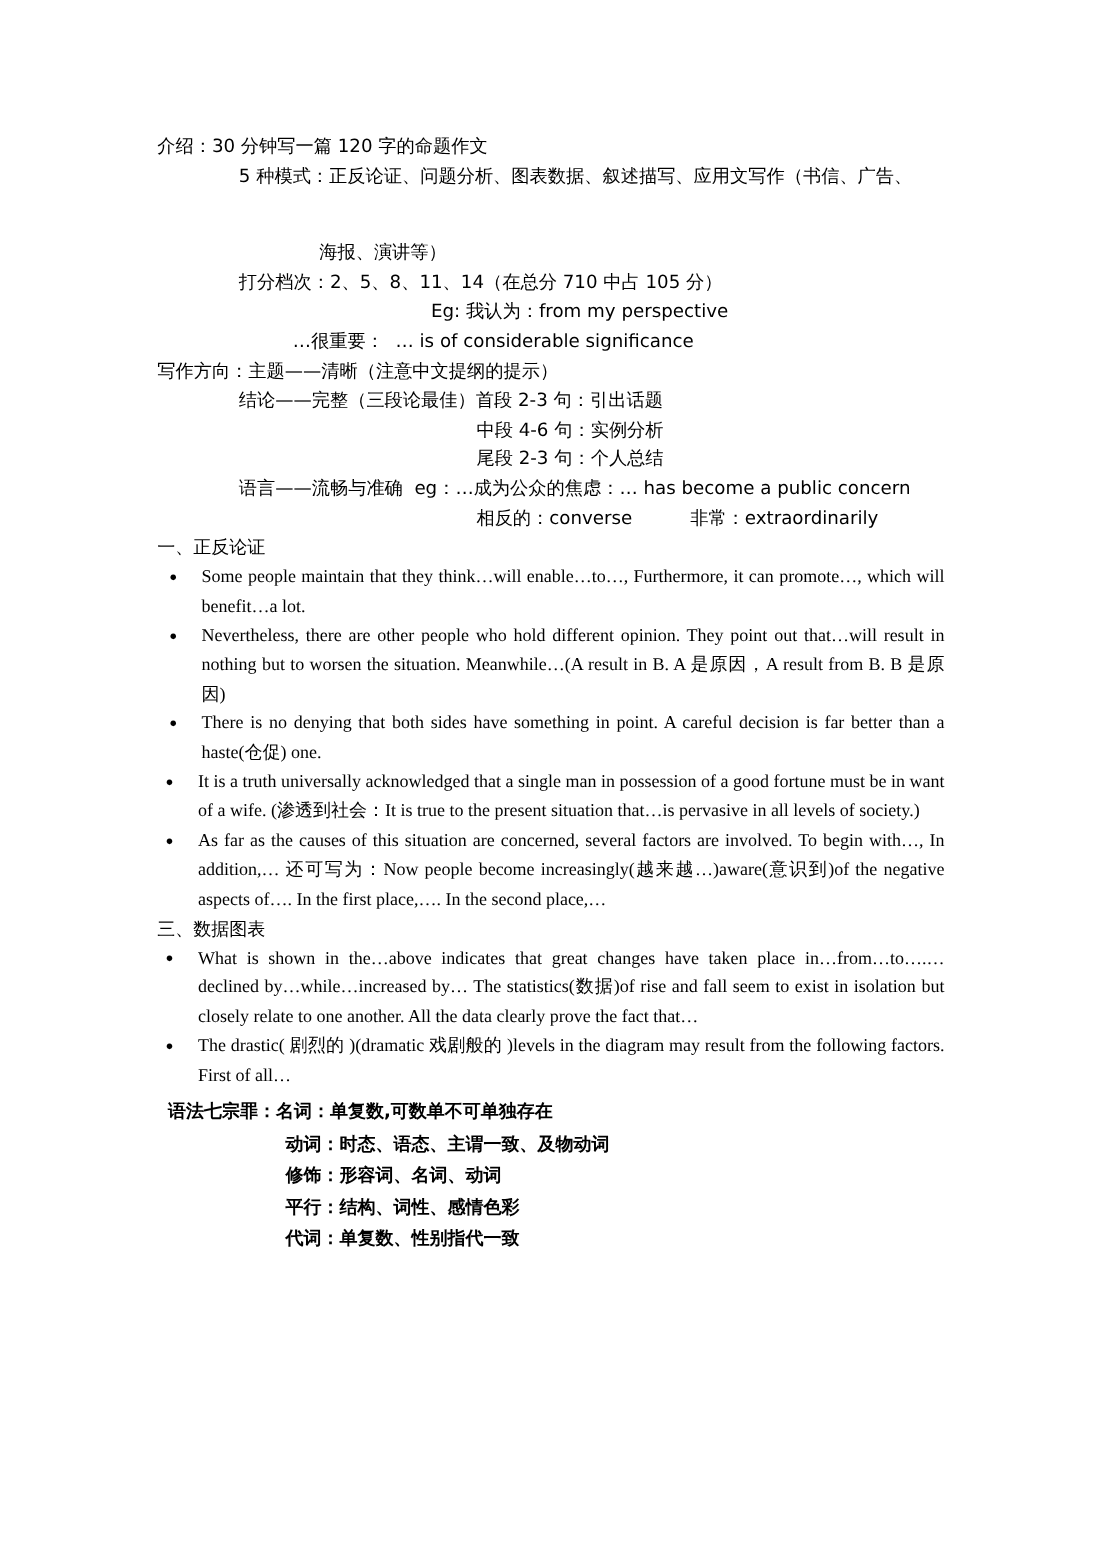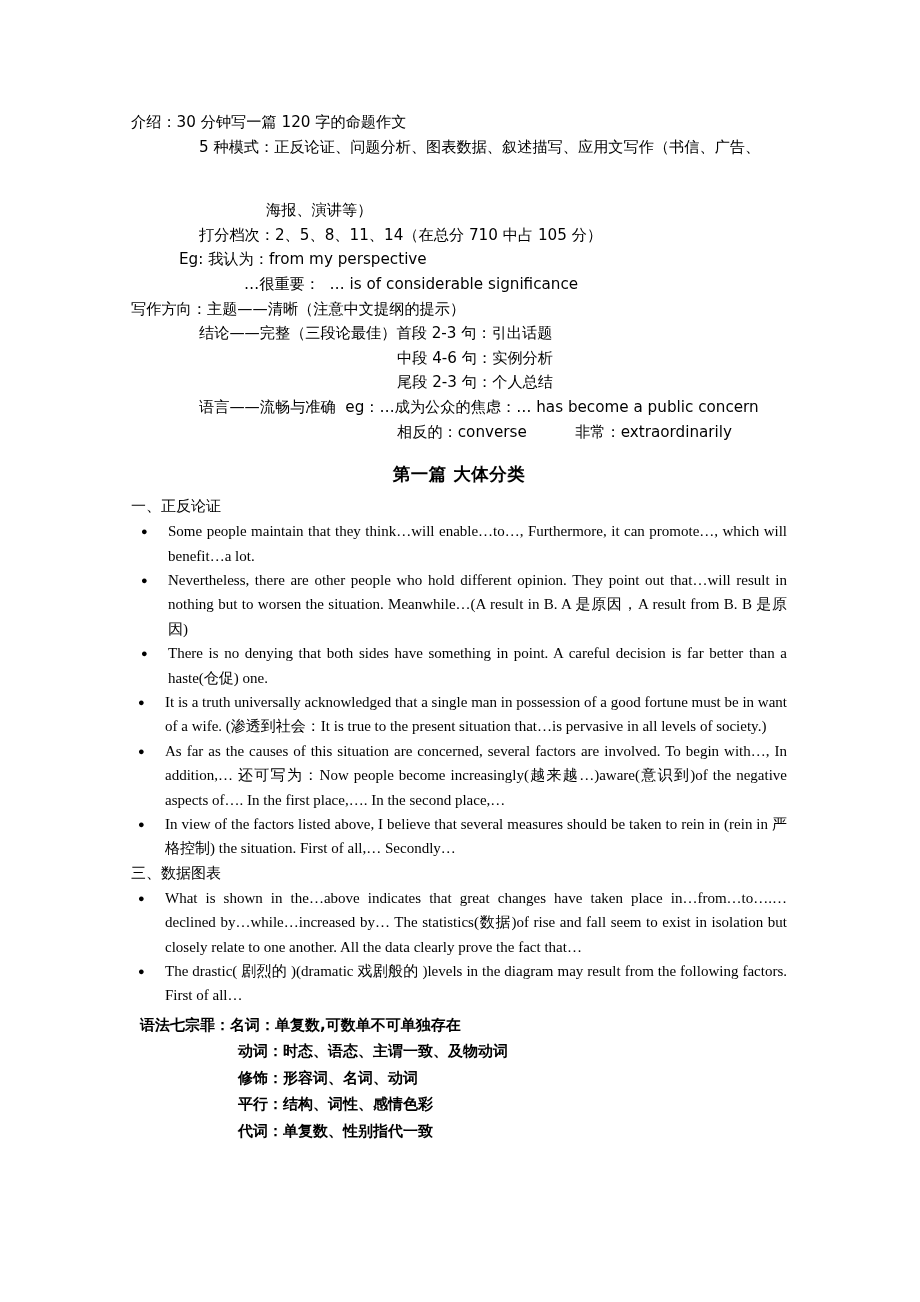--- a/index.html
+++ b/index.html
@@ -35,21 +35,21 @@
     white-space: pre-wrap;
   }
   .cjk { font-family: "DejaVu Sans", "Liberation Sans", sans-serif; }
 
   
   .outline .ln { font-size: 15.2px; line-height: 24.6px; }
   .i0  { margin-left: 0px; }
   .i1  { margin-left: 68px; }
   .i2  { margin-left: 135px; margin-top: 39px; }
   .i3  { margin-left: 266px; }
-  .i-eg { margin-left: 48px; }
+  .i-eg { margin-left: 48px; text-align: center; }
   .i-eg2 { margin-left: 113px; }
 
   
   .chapter-title {
     text-align: center;
     font-weight: bold;
     font-size: 17.5px;
     line-height: 22px;
     margin-top: 19px;
     margin-bottom: 10px;
@@ -117,33 +117,31 @@
       <div class="ln i-eg cjk">Eg: 我认为：from my perspective</div>
       <div class="ln i-eg2 cjk">…很重要：  … is of considerable significance</div>
       <div class="ln i0 cjk">写作方向：主题——清晰（注意中文提纲的提示）</div>
       <div class="ln i1 cjk">结论——完整（三段论最佳）首段 2-3 句：引出话题</div>
       <div class="ln i3 cjk">中段 4-6 句：实例分析</div>
       <div class="ln i3 cjk">尾段 2-3 句：个人总结</div>
       <div class="ln i1 cjk">语言——流畅与准确  eg：…成为公众的焦虑：… has become a public concern</div>
       <div class="ln i3 cjk">相反的：converse          非常：extraordinarily</div>
     </div>
 
-    <div class="chapter-title cjk">第一篇 大体分类</div>
 
     <div class="sec-head cjk">一、正反论证</div>
     <ul class="blist">
       <li>Some people maintain that they think…will enable…to…, Furthermore, it can promote…, which will benefit…a lot.</li>
       <li>Nevertheless, there are other people who hold different opinion. They point out that…will result in nothing but to worsen the situation. Meanwhile…(A result in B. A 是原因，A result from B. B 是原因)</li>
       <li>There is no denying that both sides have something in point. A careful decision is far better than a haste(仓促) one.</li>
     </ul>
 
     <ul class="blist narrow">
       <li>It is a truth universally acknowledged that a single man in possession of a good fortune must be in want of a wife. (渗透到社会：It is true to the present situation that…is pervasive in all levels of society.)</li>
       <li>As far as the causes of this situation are concerned, several factors are involved. To begin with…, In addition,…  还可写为：Now people become increasingly(越来越…)aware(意识到)of the negative aspects of…. In the first place,…. In the second place,…</li>
-      <li>In view of the factors listed above, I believe that several measures should be taken to rein in (rein in 严格控制) the situation. First of all,…  Secondly…</li>
     </ul>
 
     <div class="sec-head cjk tight">三、数据图表</div>
     <ul class="blist narrow">
       <li>What is shown in the…above indicates that great changes have taken place in…from…to….… declined by…while…increased by…  The statistics(数据)of rise and fall seem to exist in isolation but closely relate to one another. All the data clearly prove the fact that…</li>
       <li>The drastic( 剧烈的 )(dramatic 戏剧般的 )levels in the diagram may result from the following factors. First of all…</li>
     </ul>
 
     <div class="grammar">
       <div>语法七宗罪：名词：单复数,可数单不可单独存在</div>

